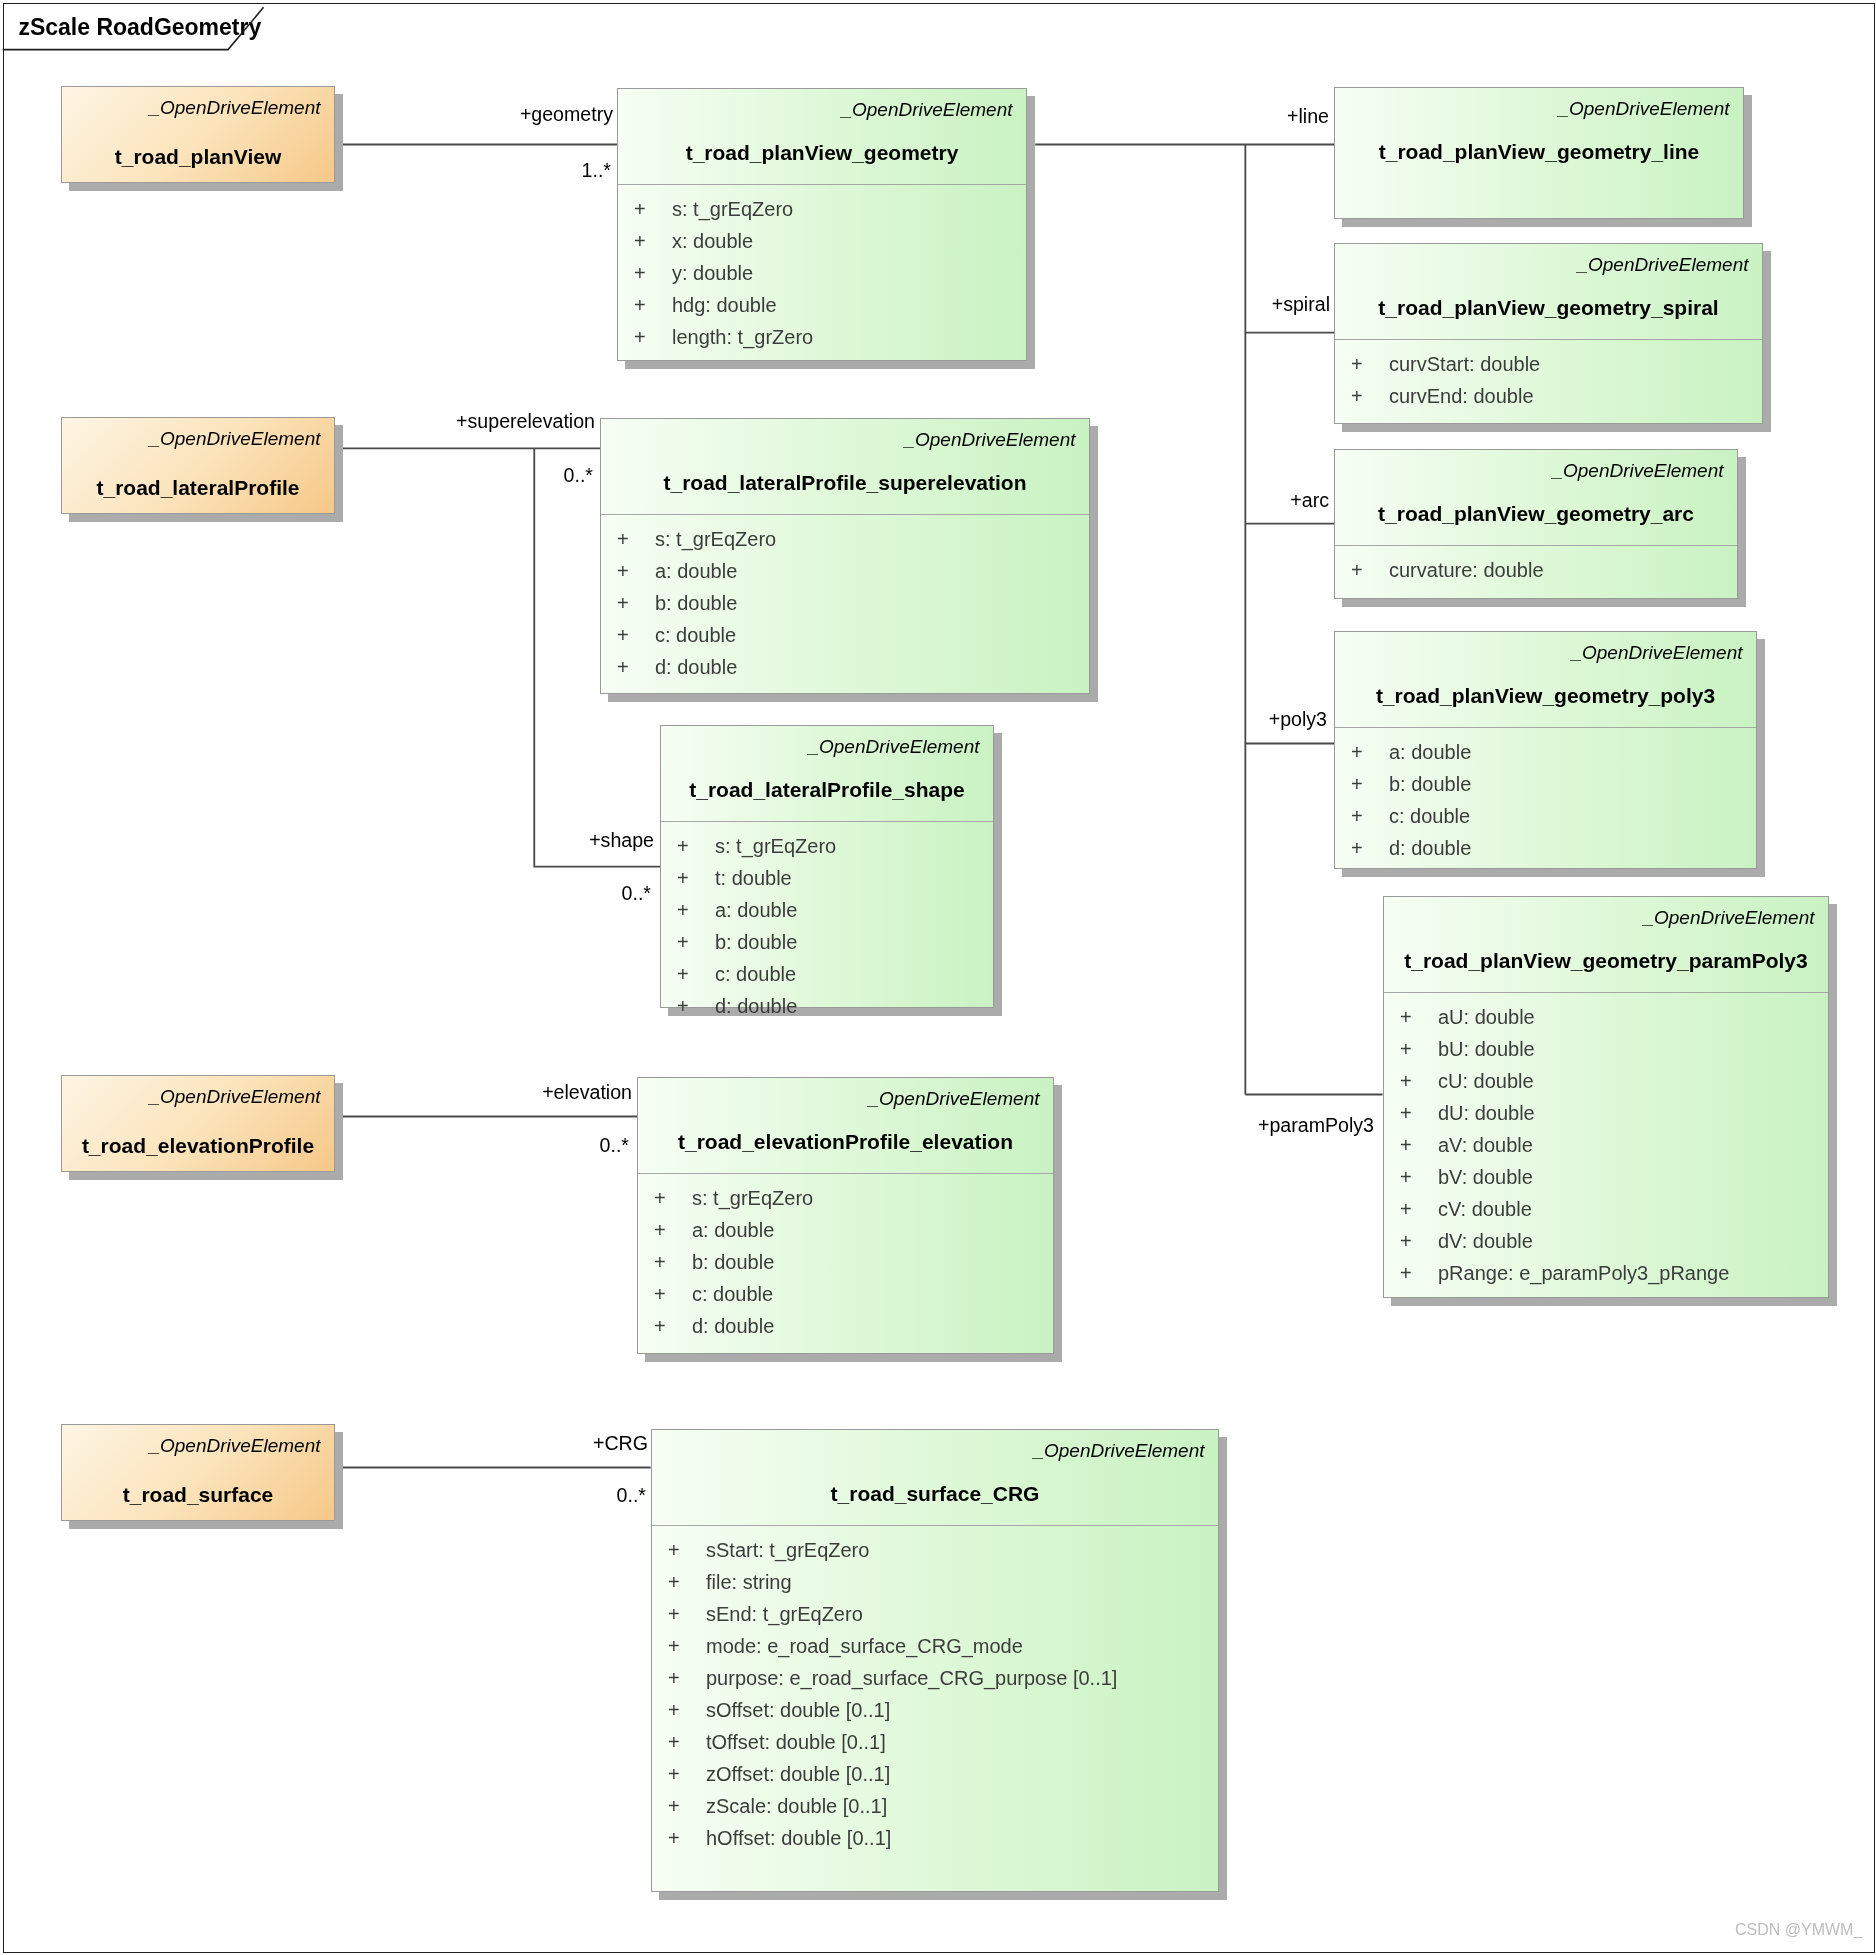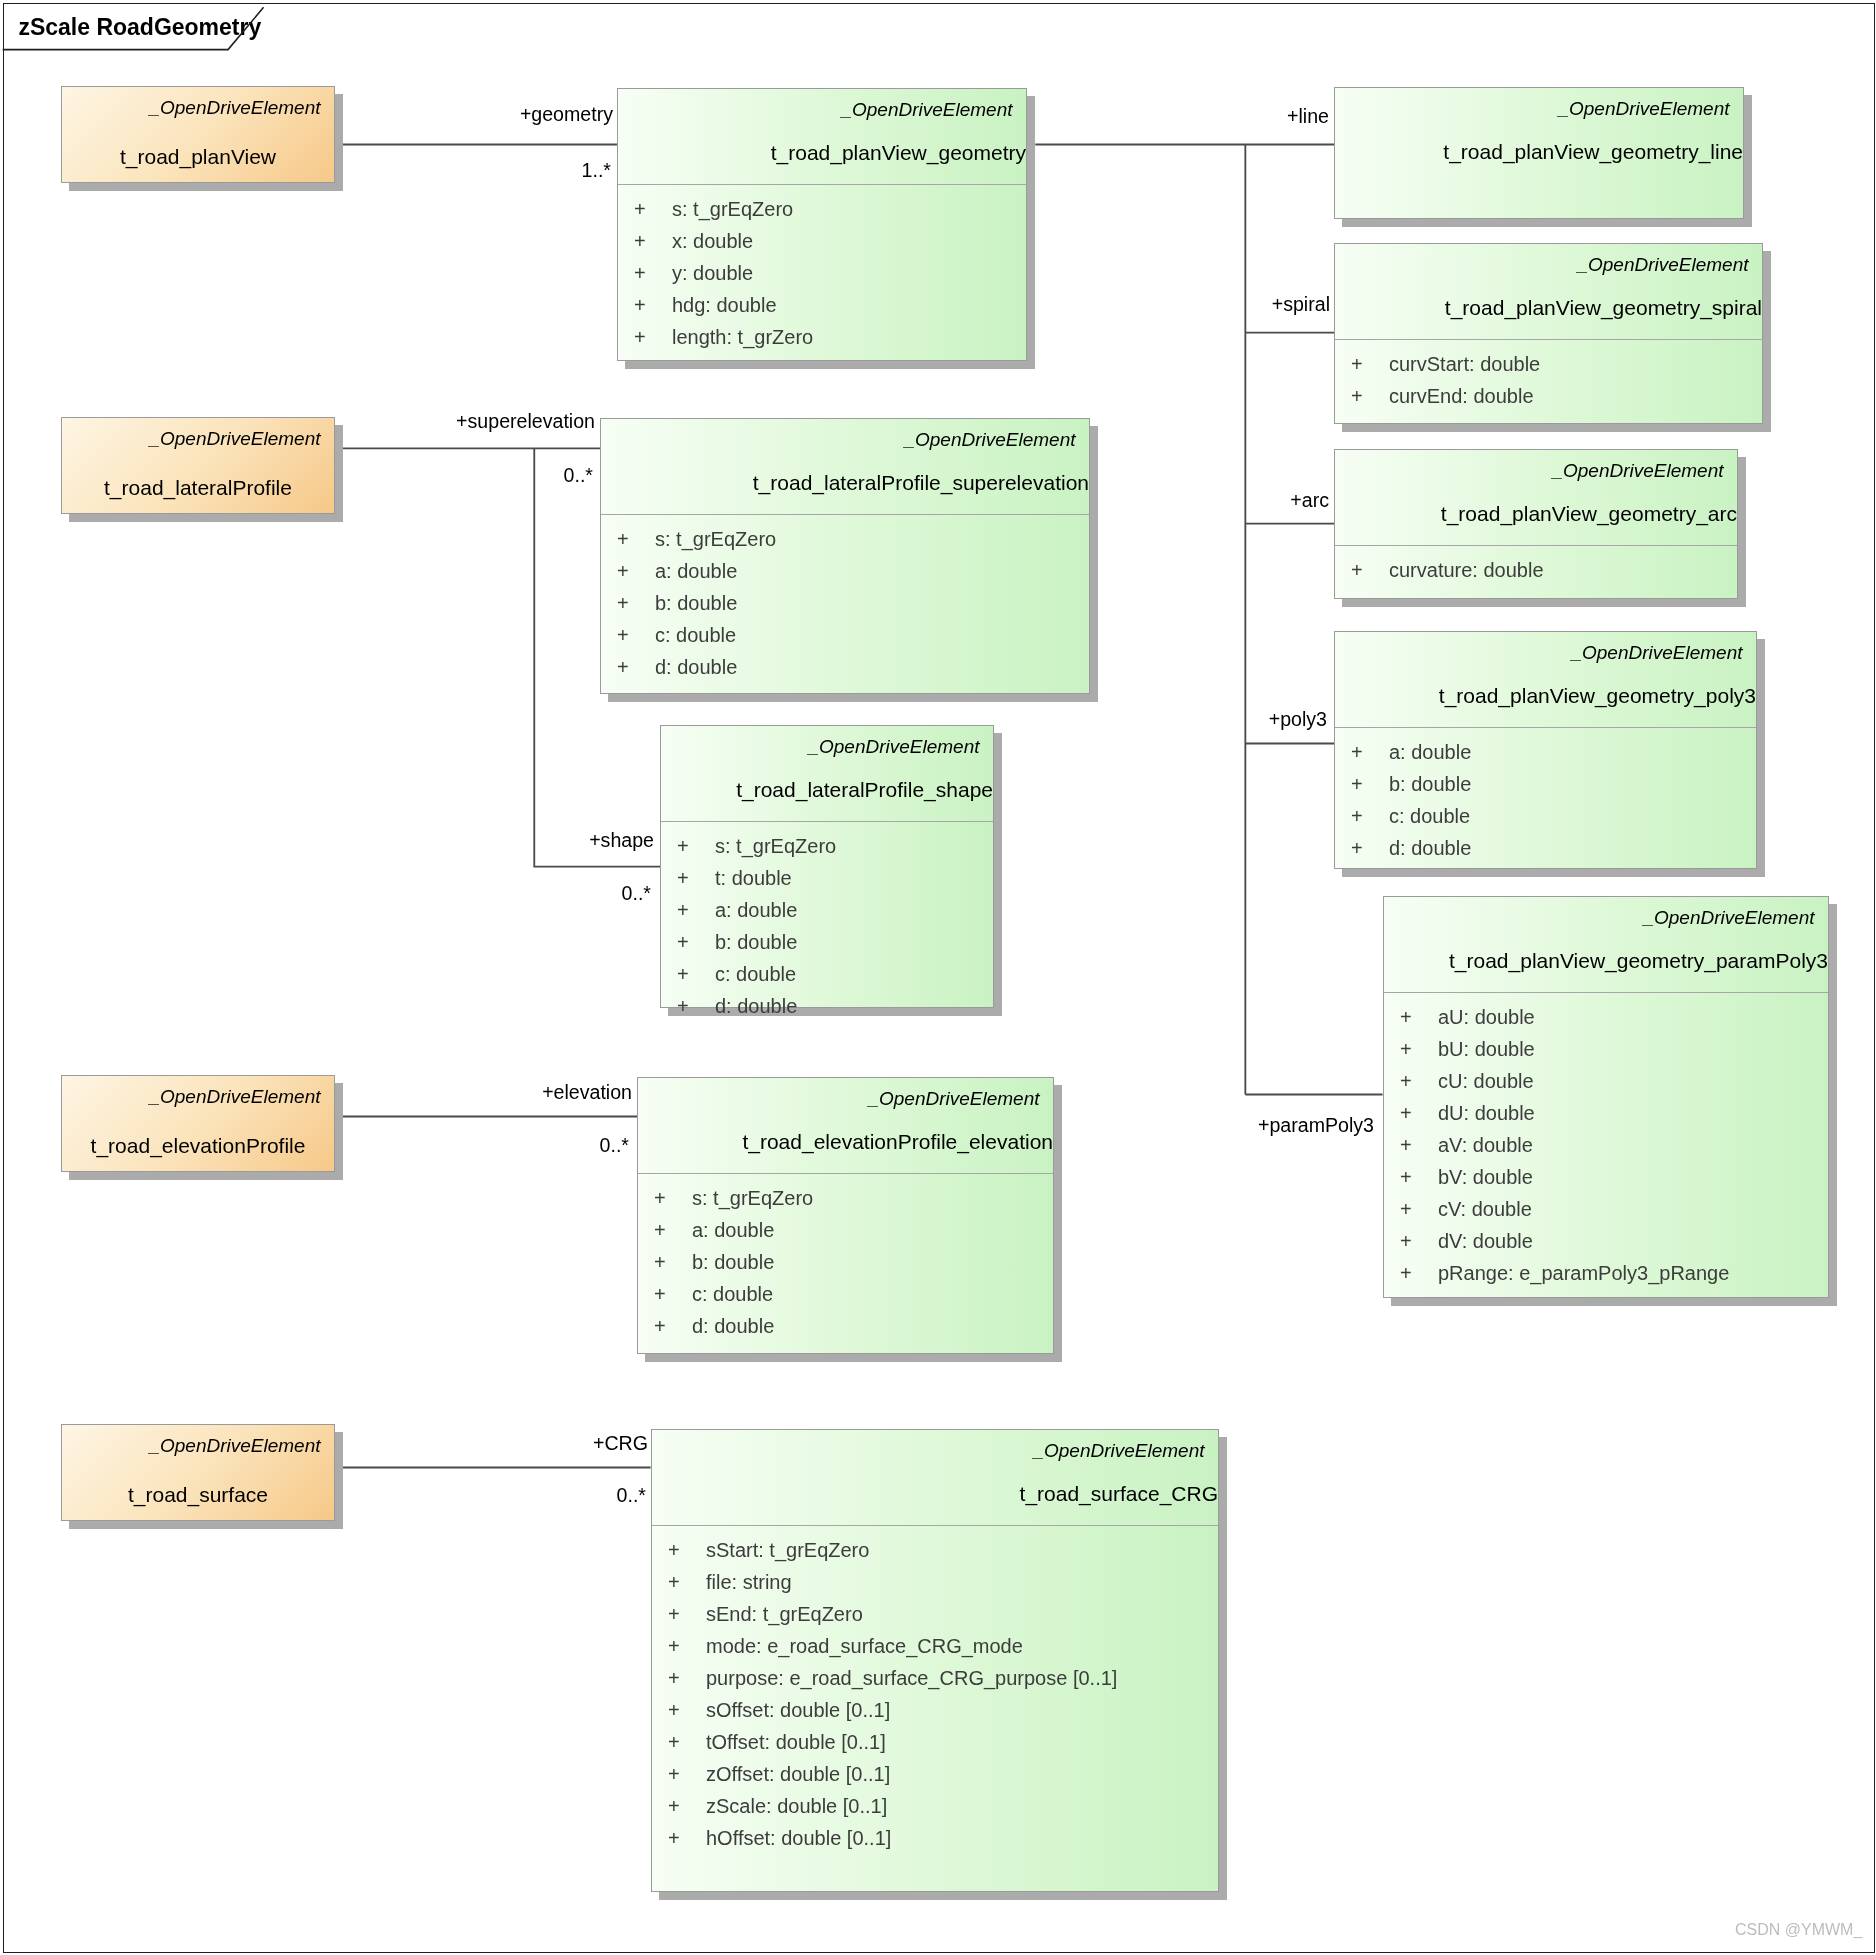--- a/index.html
+++ b/index.html
@@ -7,24 +7,24 @@
           font-family:"Liberation Sans",sans-serif;overflow:hidden;}
   .frame-border{position:absolute;left:2.5px;top:2.5px;right:2.5px;bottom:2.5px;
           border:1.2px solid #1f1f1f;pointer-events:none;}
   .frame-title{position:absolute;left:18.4px;top:13.5px;font-size:23px;font-weight:bold;color:#000;}
   svg.wires{position:absolute;left:0;top:0;z-index:1;}
   .node{position:absolute;z-index:2;border:1.2px solid #9a9a9a;box-sizing:border-box;
         box-shadow:8px 8px 0 0 #ababab;}
   .node.source{background:linear-gradient(135deg,#fdf5e4 0%,#fbe4bc 50%,#f6c888 100%);}
   .node.element{background:linear-gradient(90deg,#f7fef5 0%,#ddf8d6 55%,#c9f2c3 100%);}
   .stereotype{position:absolute;top:9.8px;right:13.5px;font-style:italic;font-size:19px;color:#000;margin-left:44px;}
-  .class-name{position:absolute;left:0;right:0;text-align:center;font-weight:normal;
+  .class-name{position:absolute;left:0;right:0;text-align:center;font-weight:bold;
               font-size:21px;color:#000;line-height:32px;}
   .node.source .class-name{top:54px;}
-  .node.element .class-name{top:48px;text-align:right;}
+  .node.element .class-name{top:48px;}
   .separator{position:absolute;left:0;right:0;top:95px;border-top:1.2px solid #a6a6a6;}
   .attrs{position:absolute;left:0;right:0;top:104px;}
   .attr-row{height:32px;line-height:32px;font-size:20px;color:#3c3c3c;white-space:nowrap;
             padding-left:16px;}
   .attr-row .plus{display:inline-block;width:38px;}
   .edge-label{position:absolute;z-index:3;font-size:19.6px;color:#000;white-space:nowrap;}
   .watermark{position:absolute;right:14.7px;bottom:16px;font-size:16px;color:#bdbdbd;z-index:4;}
 </style>
 </head>
 <body>

